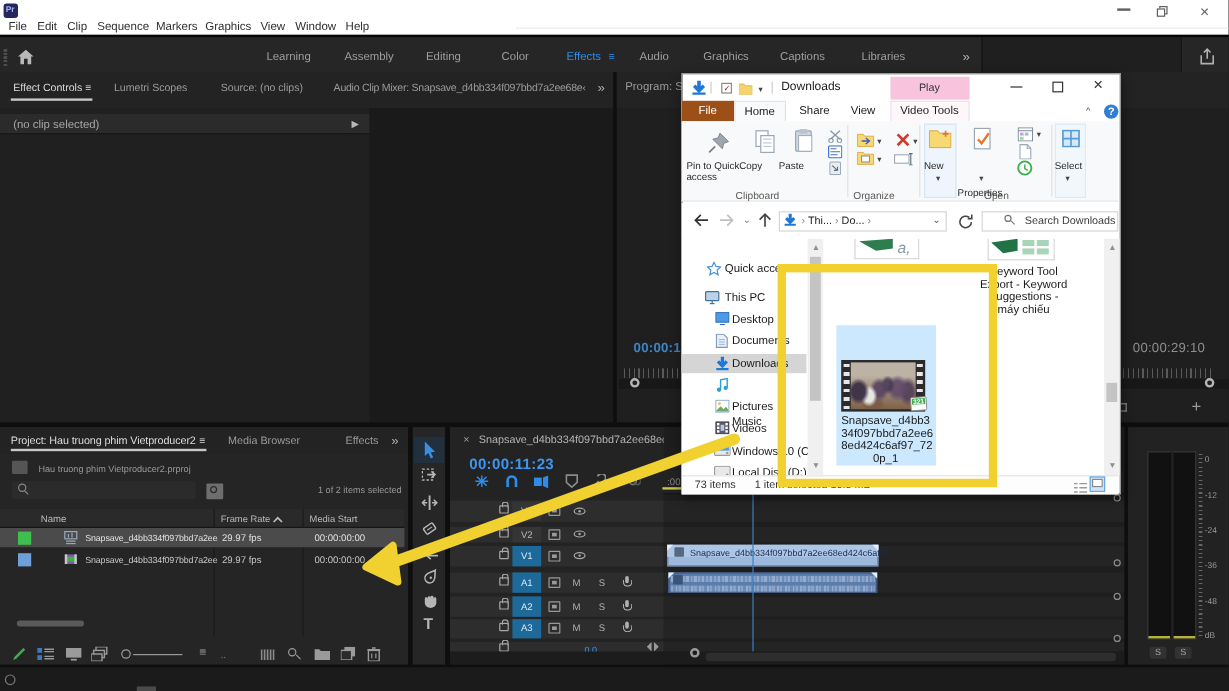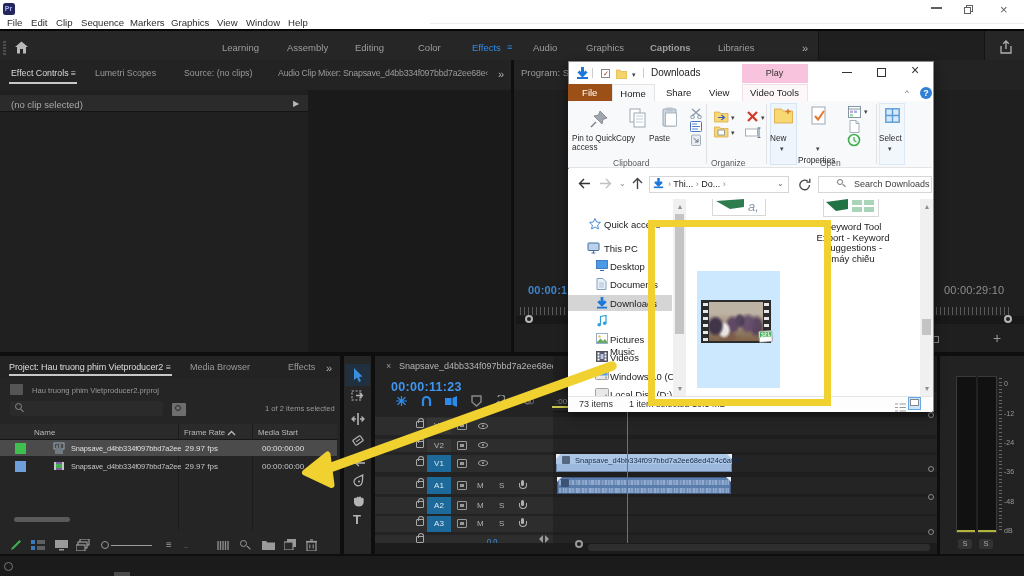--- a/index.html
+++ b/index.html
@@ -58,21 +58,21 @@
     </svg>
 <div class="a" style="top:42px;left:0;width:1024px;font-size:9.5px;color:#9e9e9e;">
  <span class="a" style="left:222px;">Learning</span>
  <span class="a" style="left:287px;">Assembly</span>
  <span class="a" style="left:355px;">Editing</span>
  <span class="a" style="left:418px;">Color</span>
  <span class="a" style="left:472px;color:#2d8ceb;">Effects</span>
  <span class="a" style="left:507px;color:#2d8ceb;font-size:9px;">≡</span>
  <span class="a" style="left:533px;">Audio</span>
  <span class="a" style="left:586px;">Graphics</span>
- <span class="a" style="left:650px;font-weight:bold;">Captions</span>
+ <span class="a" style="left:650px;">Captions</span>
  <span class="a" style="left:718px;">Libraries</span>
  <span class="a" style="left:802px;font-size:11px;color:#b0b0b0;letter-spacing:-2px;">»</span>
 </div>
 <div class="a" style="left:818px;top:31px;width:167px;height:29px;background:#1f1f1f;border-left:1px solid #141414;border-right:1px solid #141414;"></div>
     <svg class="a" style="left:999px;top:40px;" width="14" height="15" viewBox="0 0 14 15">
       <path d="M2 6 L2 13 L12 13 L12 6" fill="none" stroke="#b0b0b0" stroke-width="1.3"></path>
       <path d="M7 1 L7 9 M4.2 3.8 L7 1 L9.8 3.8" fill="none" stroke="#b0b0b0" stroke-width="1.3"></path>
     </svg>
 
 <div class="a" style="left:0;top:60px;width:511px;height:293px;background:#1c1c1c;"></div>
@@ -626,20 +626,21 @@
    radial-gradient(ellipse 6px 8px at 57% 48%, rgba(70,56,82,0.85) 0 55%, transparent 100%),
    radial-gradient(ellipse 9px 11px at 72% 55%, rgba(98,74,106,0.9) 0 55%, transparent 100%),
    radial-gradient(ellipse 8px 12px at 88% 62%, rgba(82,62,90,0.9) 0 55%, transparent 100%),
    radial-gradient(ellipse 10px 7px at 35% 90%, rgba(120,90,70,0.8) 0 60%, transparent 100%),
    linear-gradient(#bdb3a5 0 28%, #a18f7b 55%, #7e6248 100%);"></div>
  <svg class="a" style="left:190px;top:268px;" width="15" height="14" viewBox="0 0 15 14">
         <rect x="1" y="2" width="13" height="11" rx="1" fill="#fff" stroke="#888" stroke-width="0.8" transform="rotate(-4 7 7)"></rect>
         <rect x="2" y="3" width="11" height="5" fill="#3fae4f" transform="rotate(-4 7 7)"></rect>
         <text x="3" y="7.5" font-size="5.5" fill="#fff" font-weight="bold" transform="rotate(-4 7 7)">321</text>
       </svg>
+ <div class="flab" style="left:133px;top:285px;width:74px;">Snapsave_d4bb3<br>34f097bbd7a2ee6<br>8ed424c6af97_72<br>0p_1</div>
 
  <div class="a" style="left:352px;top:138px;width:13px;height:197px;background:#f0f0f0;"></div>
  <div class="a" style="left:355.5px;top:142px;font-size:7px;color:#909090;">▲</div>
  <div class="a" style="left:354px;top:258px;width:9px;height:16px;background:#c4c4c4;"></div>
  <div class="a" style="left:355.5px;top:324px;font-size:7px;color:#909090;">▼</div>
 
  <div class="a" style="left:0;top:335px;width:364px;height:16px;background:#fdfdfd;border-top:1px solid #e4e4e4;"></div>
  <div class="a" style="left:11px;top:338px;font-size:9px;color:#333;">73 items</div>
  <div class="a" style="left:61px;top:338px;font-size:9px;color:#333;">1 item selected 10.5 MB</div>
  <div class="a" style="left:327px;top:337.5px;width:11px;height:11px;"><svg width="11" height="11" viewBox="0 0 11 11">

